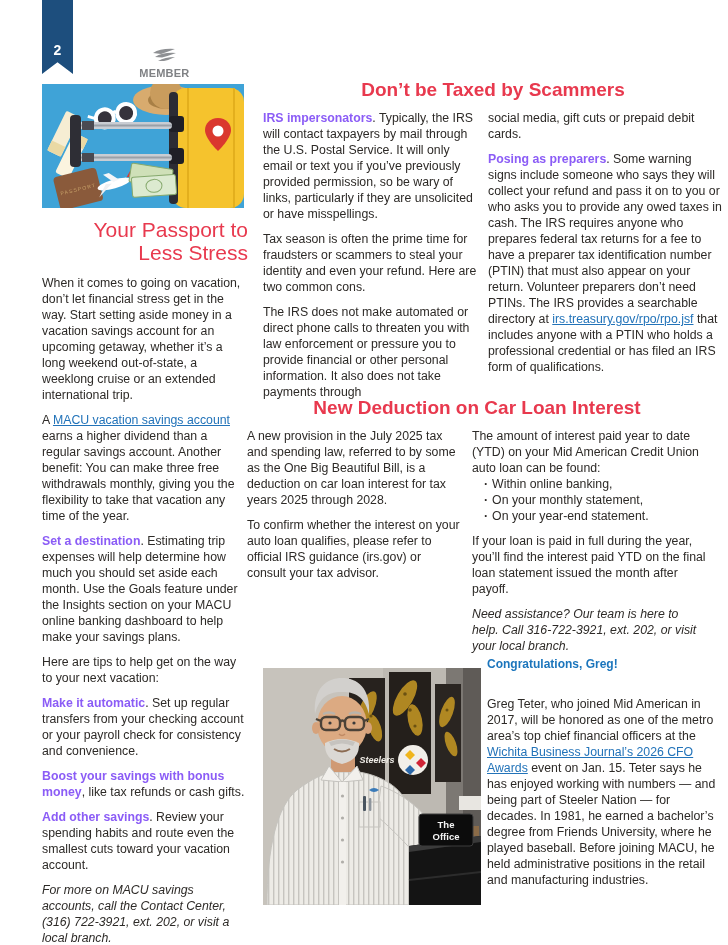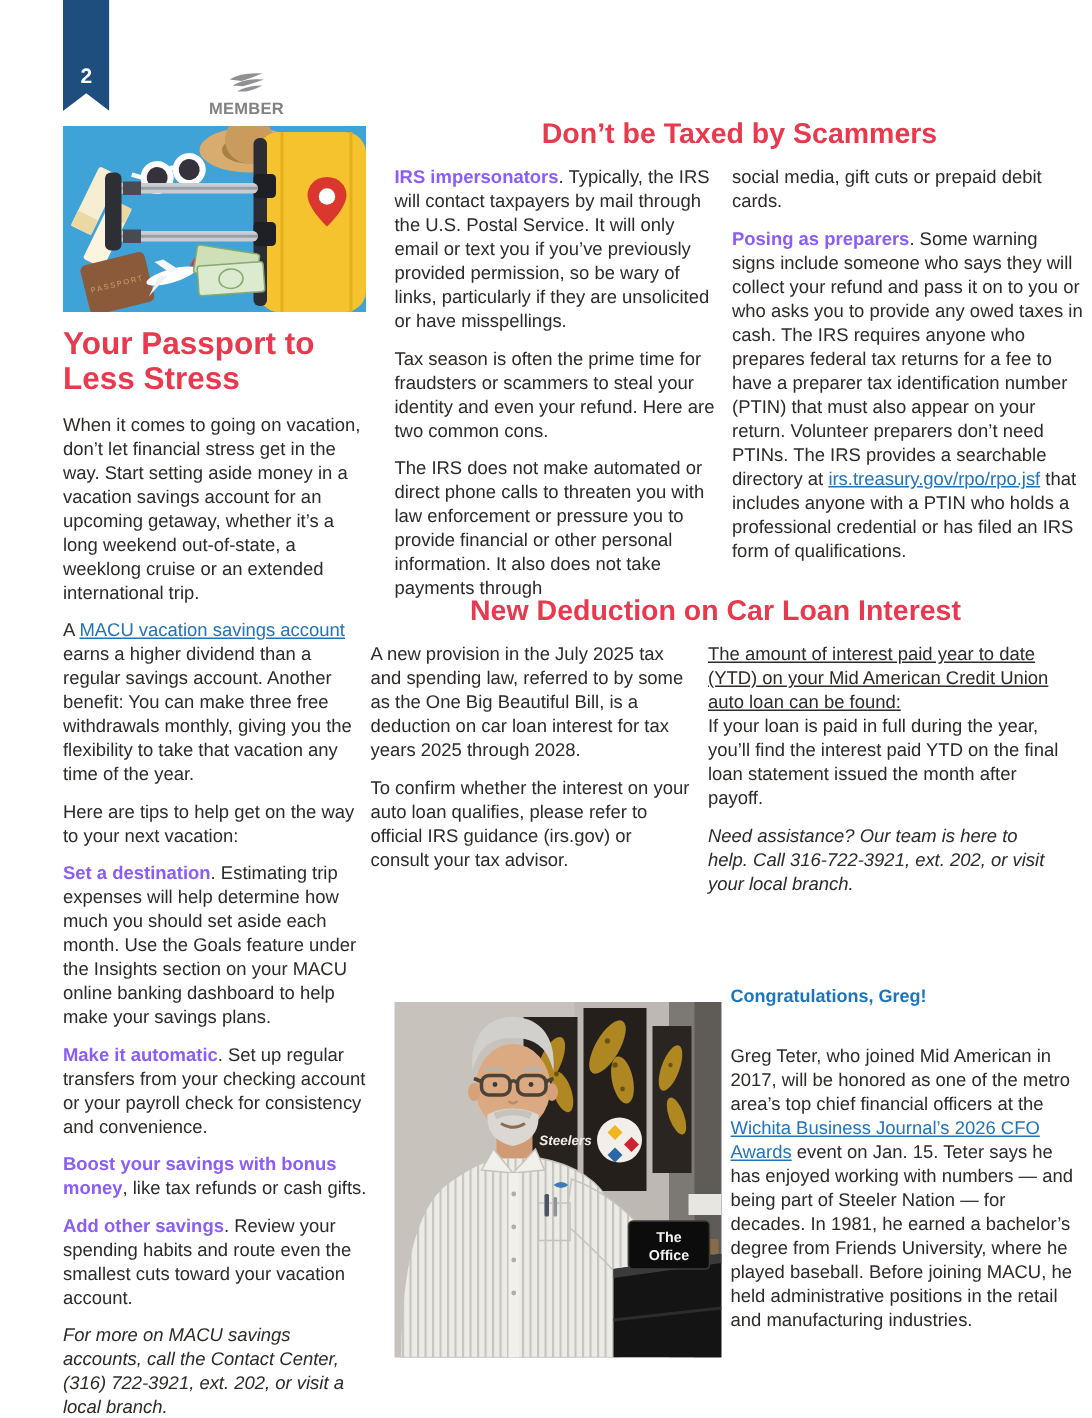--- a/index.html
+++ b/index.html
@@ -19,21 +19,21 @@
     font-size:11px;font-weight:bold;letter-spacing:.2px;flex-direction:column;
   }
   .masthead .member{color:#808285;}
   .masthead .insight{color:#e8394e;}
   .masthead .url{color:#808285;}
   
   p{margin:0 0 9px;font-size:12.3px;line-height:16px;}
   .lead{color:#8b5cf6;font-weight:bold;text-align:right;}
   a{color:#2273b9;text-decoration:underline;cursor:pointer;}
   .note{font-style:italic;}
-  h1.red{color:#e8394e;font-weight:bold;font-size:21px;line-height:23px;text-align:left;margin:10px 0 11px;}
+  h1.red{color:#e8394e;font-weight:normal;font-size:21px;line-height:23px;text-align:right;margin:10px 0 11px;}
   h2.red{color:#e8394e;font-weight:bold;font-size:19px;line-height:24px;text-align:center;margin:0 0 8px;}
   h3.blue{color:#1b75bc;font-weight:bold;font-size:12px;line-height:20px;margin:0 0 22px;}
   
   .left-col{position:absolute;left:42px;top:84px;width:206px;}
   .scam-section{position:absolute;left:263px;top:78px;width:460px;}
   .carloan-section{position:absolute;left:247px;top:396px;width:460px;}
   .cols{display:flex;gap:10px;}
   .col-a{width:215px;flex:0 0 215px;}
   .col-b{width:235px;flex:0 0 235px;}
   ul.dots{margin:0 0 9px;padding:0 0 0 12px;list-style:none;}
@@ -140,23 +140,23 @@
       </g>
     </svg>
 
     <h1 class="red">
       <span>Your Passport to</span><br>
       <span>Less Stress</span>
     </h1>
 
     <p>When it comes to going on vacation, don’t let financial stress get in the way. Start setting aside money in a vacation savings account for an upcoming getaway, whether it’s a long weekend out-of-state, a weeklong cruise or an extended international trip.</p>
     <p><span>A </span><a>MACU vacation savings account</a><span> earns a higher dividend than a regular savings account. Another benefit: You can make three free withdrawals monthly, giving you the flexibility to take that vacation any time of the year.</span></p>
+    <p><span class="lead">Set a destination</span><span>. Estimating trip expenses will help determine how much you should set aside each month. Use the Goals feature under the Insights section on your MACU online banking dashboard to help make your savings plans.</span></p>
+
     <p>Here are tips to help get on the way to your next vacation:</p>
-
-    <p><span class="lead">Set a destination</span><span>. Estimating trip expenses will help determine how much you should set aside each month. Use the Goals feature under the Insights section on your MACU online banking dashboard to help make your savings plans.</span></p>
     <p><span class="lead">Make it automatic</span><span>. Set up regular transfers from your checking account or your payroll check for consistency and convenience.</span></p>
     <p><span class="lead">Boost your savings with bonus money</span><span>, like tax refunds or cash gifts.</span></p>
     <p><span class="lead">Add other savings</span><span>. Review your spending habits and route even the smallest cuts toward your vacation account.</span></p>
 
     <p class="note">For more on MACU savings accounts, call the Contact Center, (316) 722-3921, ext. 202, or visit a local branch.</p>
   </div>
 
   <div class="scam-section">
     <h2 class="red">Don’t be Taxed by Scammers</h2>
     <div class="cols">
@@ -173,21 +173,26 @@
   </div>
 
   <div class="carloan-section">
     <h2 class="red">New Deduction on Car Loan Interest</h2>
     <div class="cols">
       <div class="col-a">
         <p>A new provision in the July 2025 tax and spending law, referred to by some as the One Big Beautiful Bill, is a deduction on car loan interest for tax years 2025 through 2028.</p>
         <p>To confirm whether the interest on your auto loan qualifies, please refer to official IRS guidance (irs.gov) or consult your tax advisor.</p>
       </div>
       <div class="col-b">
-        <p style="margin-bottom:0;text-decoration:underline;">The amount of interest paid year to date (YTD) on your Mid American Credit Union auto loan can be found:</p>
+        <p style="margin-bottom:0;">The amount of interest paid year to date (YTD) on your Mid American Credit Union auto loan can be found:</p>
+        <ul class="dots">
+          <li>Within online banking,</li>
+          <li>On your monthly statement,</li>
+          <li>On your year-end statement.</li>
+        </ul>
         <p>If your loan is paid in full during the year, you’ll find the interest paid YTD on the final loan statement issued the month after payoff.</p>
         <p class="note">Need assistance? Our team is here to help. Call 316-722-3921, ext. 202, or visit your local branch.</p>
       </div>
     </div>
   </div>
 
   <div class="congrats-photo">
     <svg width="218" height="237" viewBox="0 0 218 237">
       <defs>
         <pattern id="stripes" width="5" height="4" patternUnits="userSpaceOnUse">

